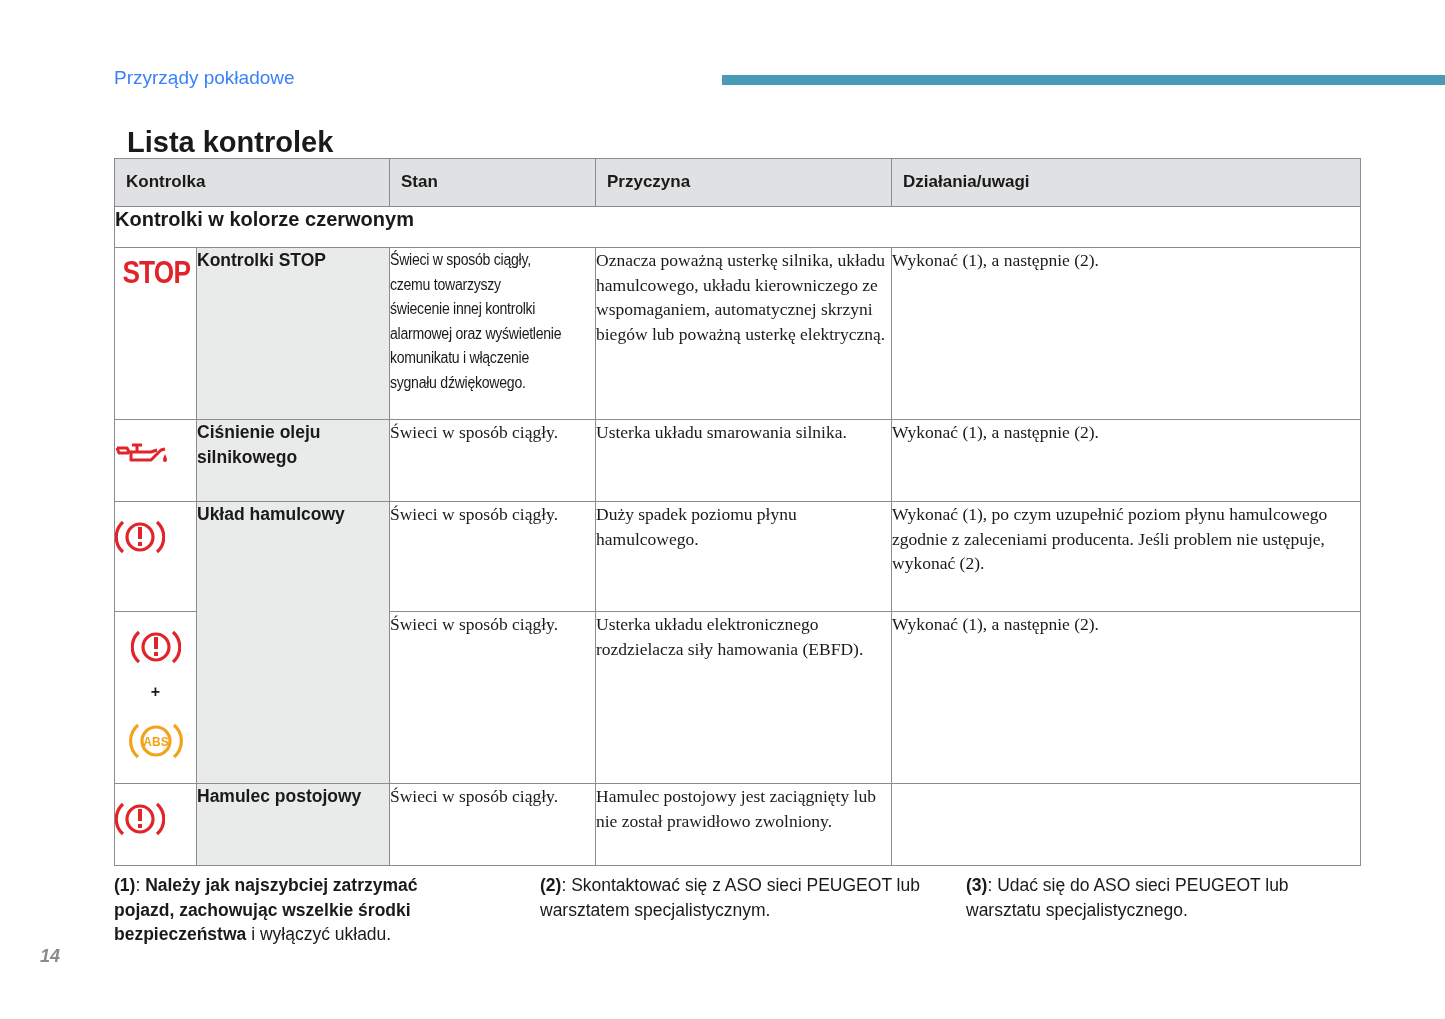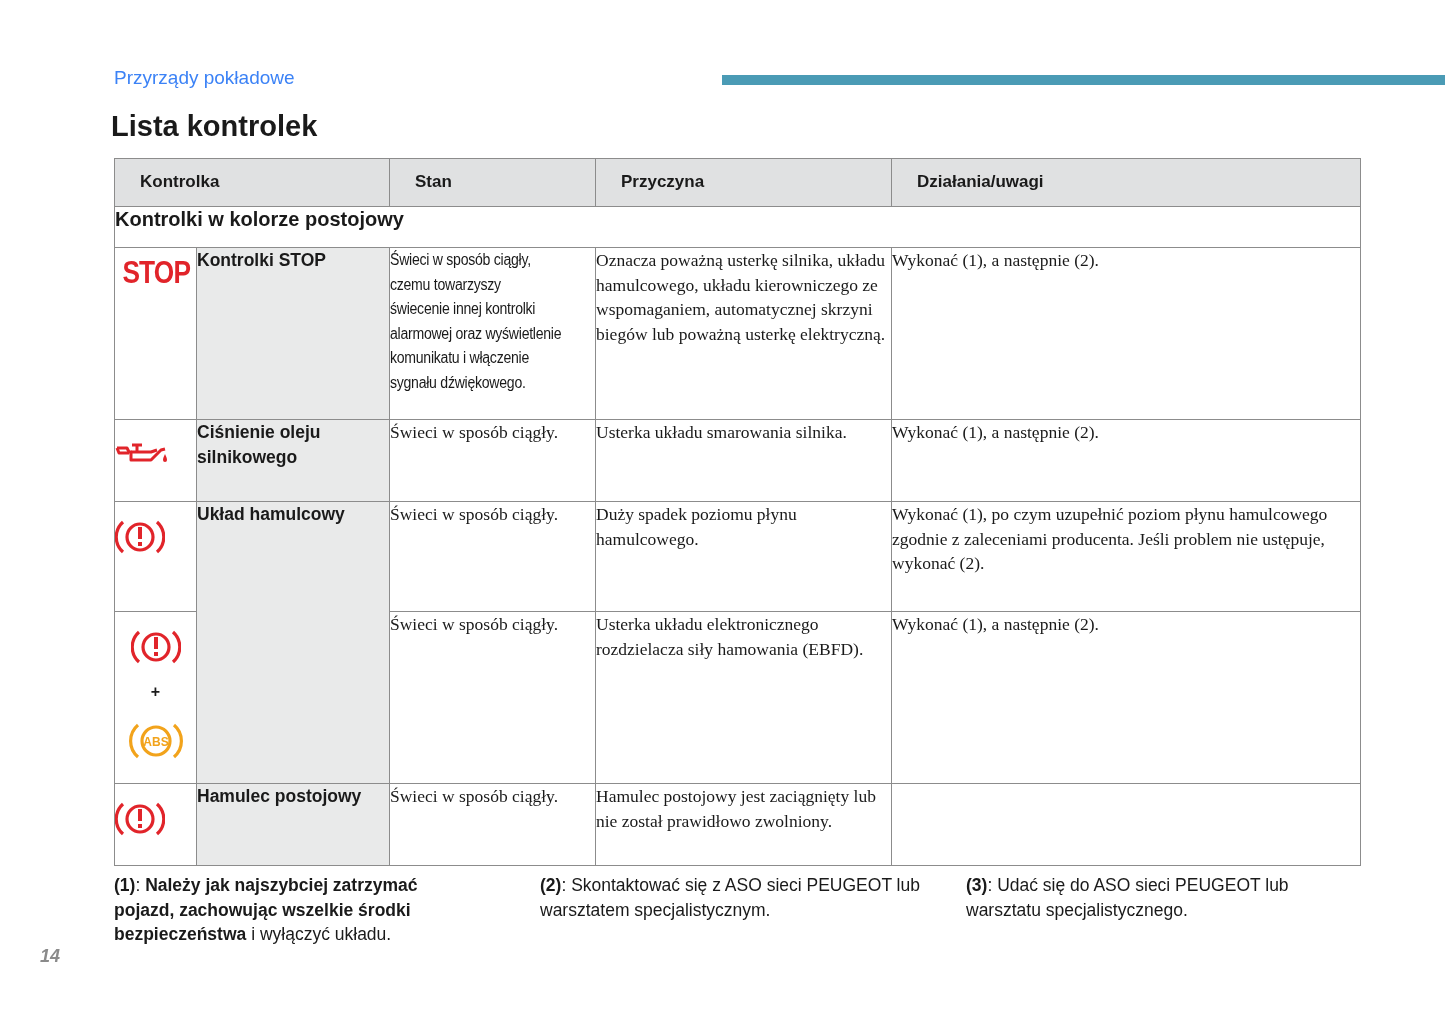--- a/index.html
+++ b/index.html
@@ -1,27 +1,27 @@
 <!DOCTYPE html>
 <html><head>
 <meta charset="utf-8">
 <style>
   html, body { margin: 0; padding: 0; background: #ffffff; }
   body { width: 1445px; height: 1019px; position: relative; overflow: hidden;
          font-family: "Liberation Sans", "DejaVu Sans", sans-serif; color: #1a1a1a; }
 
   .section-label { position: absolute; left: 114px; top: 67px; font-size: 19px; color: #3b82f6; }
   .accent-bar { position: absolute; left: 722px; top: 75px; width: 723px; height: 10px; background: #4a9bb5; }
-  .page-title { position: absolute; left: 111px; top: 110px; font-size: 29px; font-weight: bold; color: #1a1a1a; margin: 0; }
+  .page-title { position: absolute; left: 111px; top: 110px; font-size: 29px; font-weight: bold; color: #1a1a1a; margin: 16px; }
 
   table.lamps { position: absolute; left: 114px; top: 158px; width: 1246px; border-collapse: collapse;
                 table-layout: fixed; font-size: 17.5px; line-height: 24.5px; }
   table.lamps td, table.lamps th { border: 1.5px solid #8c8c8c; vertical-align: top; padding: 0; }
   table.lamps th { background: #e0e1e2; text-align: left; font-weight: bold; height: 47px;
-                   vertical-align: middle; padding-left: 25px; font-size: 17px; }
+                   vertical-align: middle; padding-left: 11px; font-size: 17px; }
   .group-row td { height: 40px; vertical-align: middle; padding-left: 9px; font-size: 20px; font-weight: bold; }
   td.icon-cell { text-align: left; }
   td.name-cell { background: #e9eaea; font-weight: bold; padding: 6px 9px 0 9px; }
   td.text-cell { padding: 6px 9px 0 9px; font-family: Liberation Serif, serif; }
   td.stop-state { font-family: "Liberation Sans", sans-serif; font-size: 16px; letter-spacing: -0.3px;
                   transform-origin: left top; }
   .stop-state span { display: inline-block; transform: scaleX(0.88); transform-origin: left top; white-space: nowrap; }
   .stack { display: flex; flex-direction: column; align-items: center; }
   .plus { font-size: 16px; font-weight: bold; margin: 12px 0 14px; }
 
@@ -51,21 +51,21 @@
   <thead>
     <tr>
       <th colspan="2">Kontrolka</th>
       <th>Stan</th>
       <th>Przyczyna</th>
       <th>Działania/uwagi</th>
     </tr>
   </thead>
   <tbody>
     <tr class="group-row">
-      <td colspan="5">Kontrolki w kolorze postojowy</td>
+      <td colspan="5">Kontrolki w kolorze czerwonym</td>
     </tr>
 
     <tr style="height:172px">
       <td class="icon-cell">
         <span class="stop-icon">STOP</span>
       </td>
       <td class="name-cell">Kontrolki STOP</td>
       <td class="text-cell stop-state">
         <span>Świeci w sposób ciągły,</span><br>
         <span>czemu towarzyszy</span><br>

